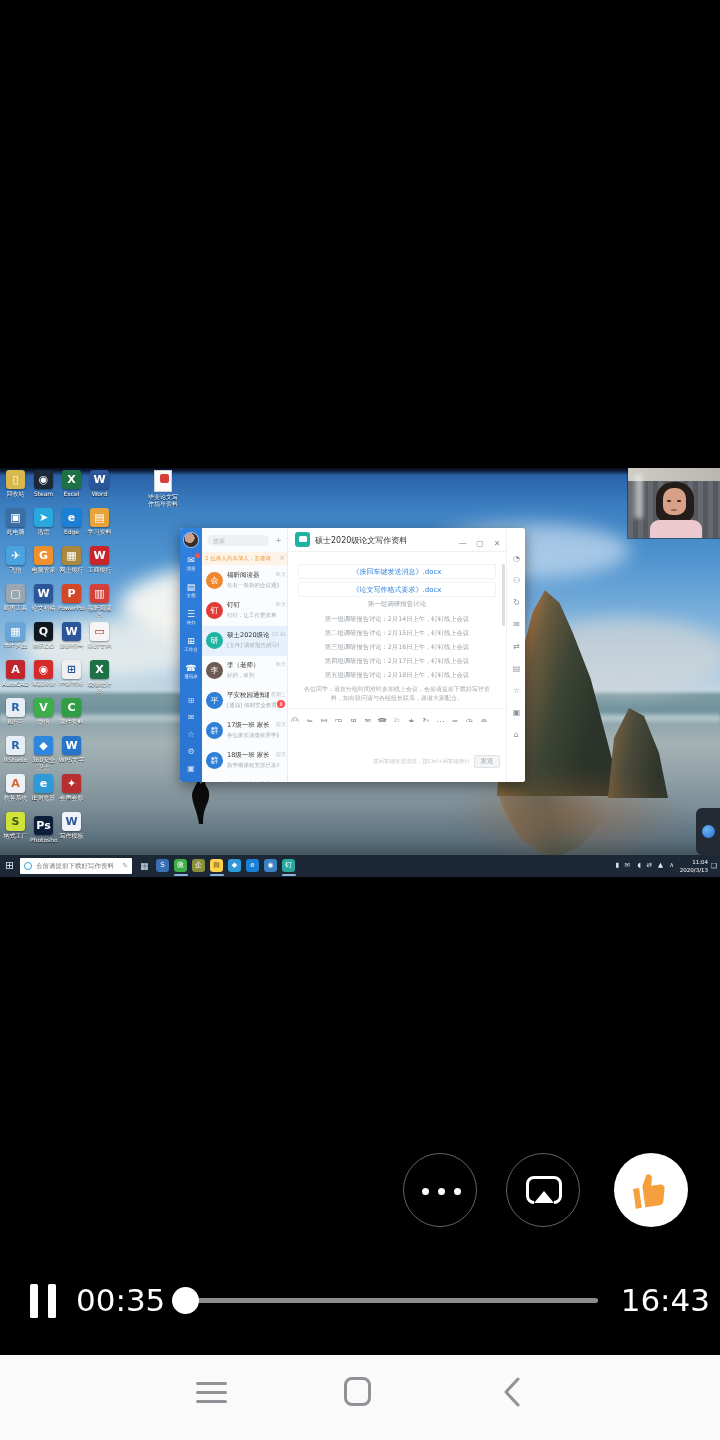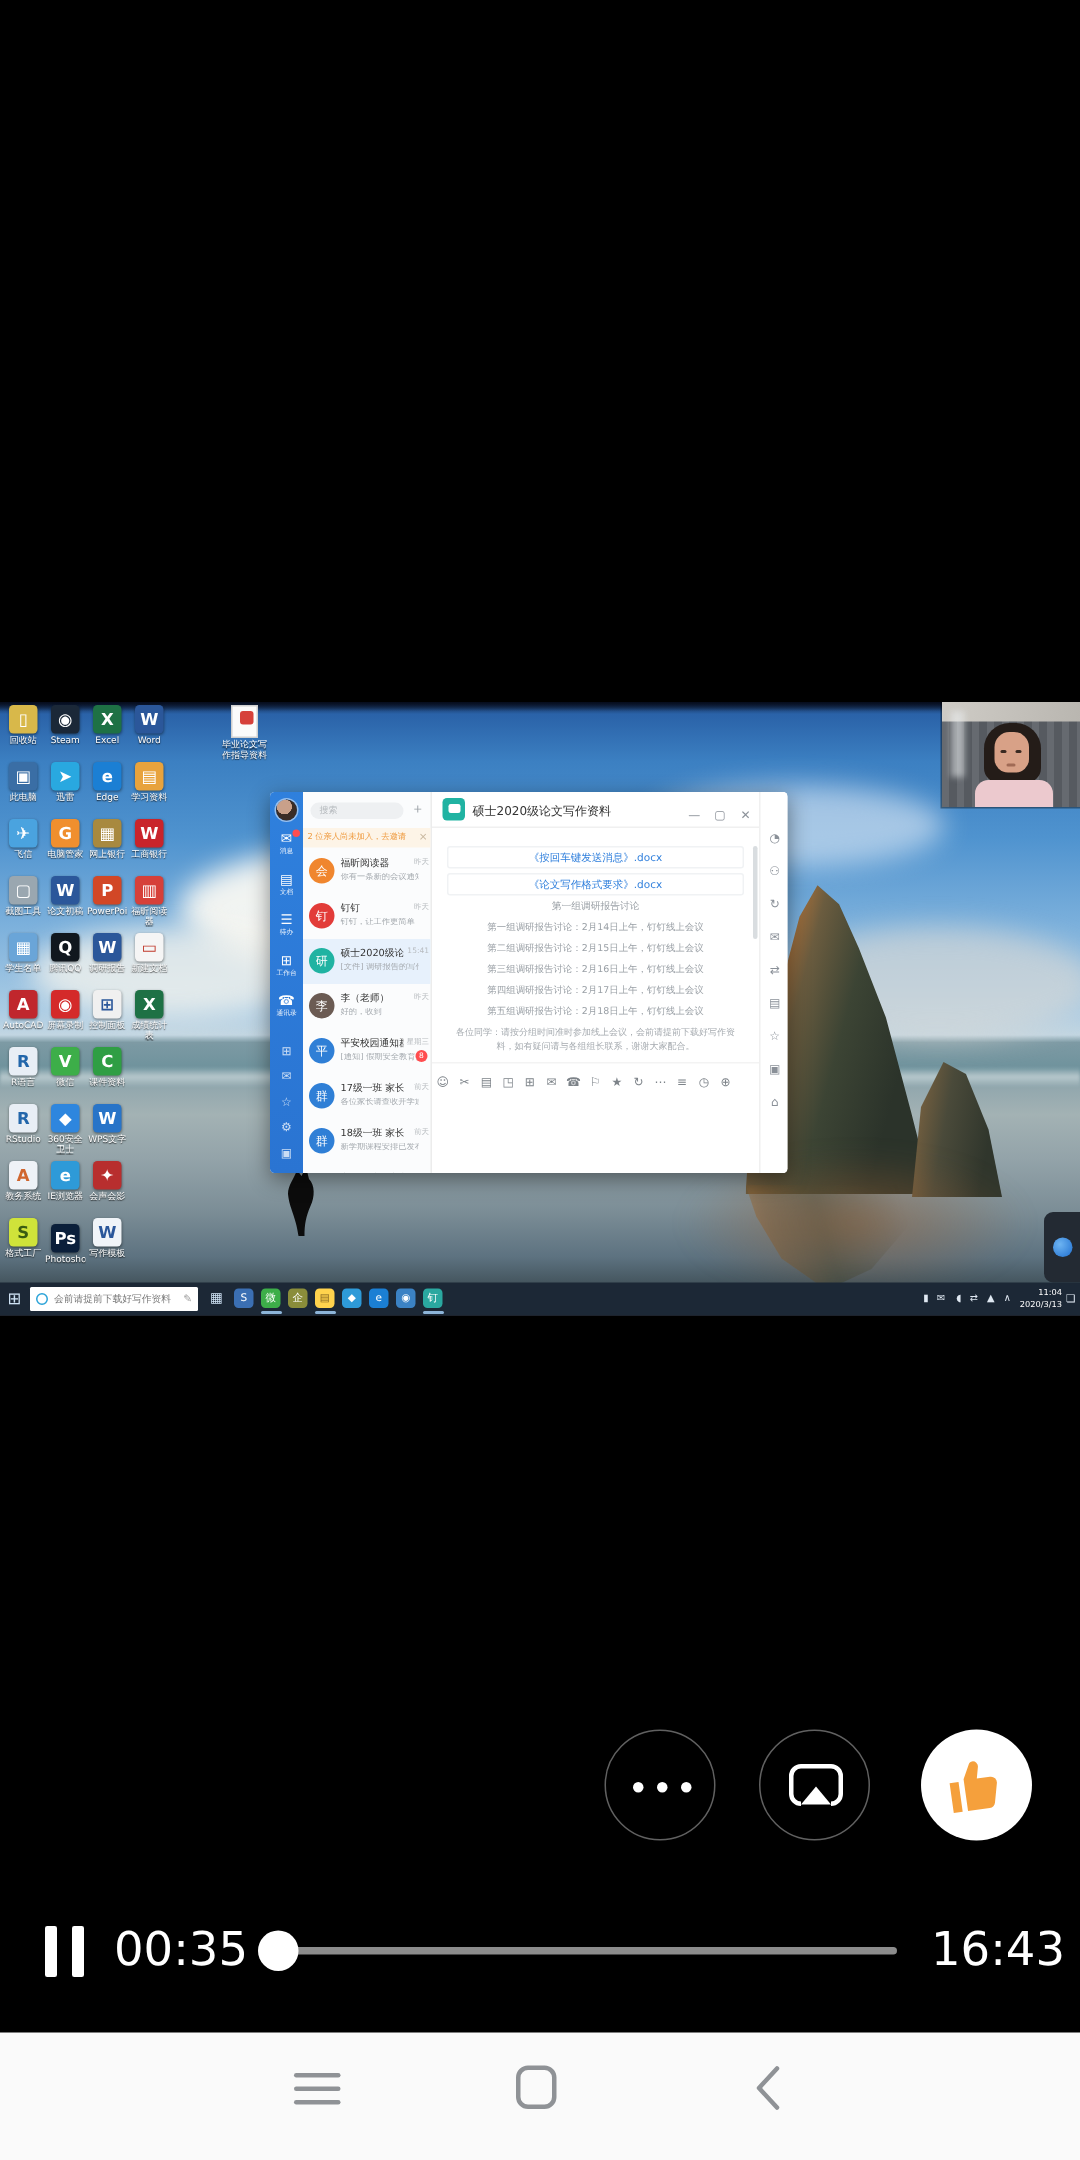--- a/index.html
+++ b/index.html
@@ -432,20 +432,24 @@
         <div id="chat-msgs">
             <div class="msgline">第一组调研报告讨论：2月14日上午，钉钉线上会议</div>
             <div class="msgline">第二组调研报告讨论：2月15日上午，钉钉线上会议</div>
             <div class="msgline">第三组调研报告讨论：2月16日上午，钉钉线上会议</div>
             <div class="msgline">第四组调研报告讨论：2月17日上午，钉钉线上会议</div>
             <div class="msgline">第五组调研报告讨论：2月18日上午，钉钉线上会议</div>
           </div>
         <div id="chat-paragraph">各位同学：请按分组时间准时参加线上会议，会前请提前下载好写作资料，如有疑问请与各组组长联系，谢谢大家配合。</div>
         <div id="chat-scrollbar"></div>
         <div id="chat-toolbar"><span class="tb-icon">☺</span><span class="tb-icon">✂</span><span class="tb-icon">▤</span><span class="tb-icon">◳</span><span class="tb-icon">⊞</span><span class="tb-icon">✉</span><span class="tb-icon">☎</span><span class="tb-icon">⚐</span><span class="tb-icon">★</span><span class="tb-icon">↻</span><span class="tb-icon">⋯</span><span class="tb-icon">≡</span><span class="tb-icon">◷</span><span class="tb-icon">⊕</span></div>
+        <div id="chat-input">
+          <div id="input-hint">按回车键发送消息，按Ctrl+回车键换行</div>
+          <div id="send-btn">发送</div>
+        </div>
       </div>
       <div id="chat-rightrail">
           <div class="rr-icon" style="top: 26px;">◔</div>
           <div class="rr-icon" style="top: 48px;">⚇</div>
           <div class="rr-icon" style="top: 70px;">↻</div>
           <div class="rr-icon" style="top: 92px;">✉</div>
           <div class="rr-icon" style="top: 114px;">⇄</div>
           <div class="rr-icon" style="top: 136px;">▤</div>
           <div class="rr-icon" style="top: 158px;">☆</div>
           <div class="rr-icon" style="top: 180px;">▣</div>

